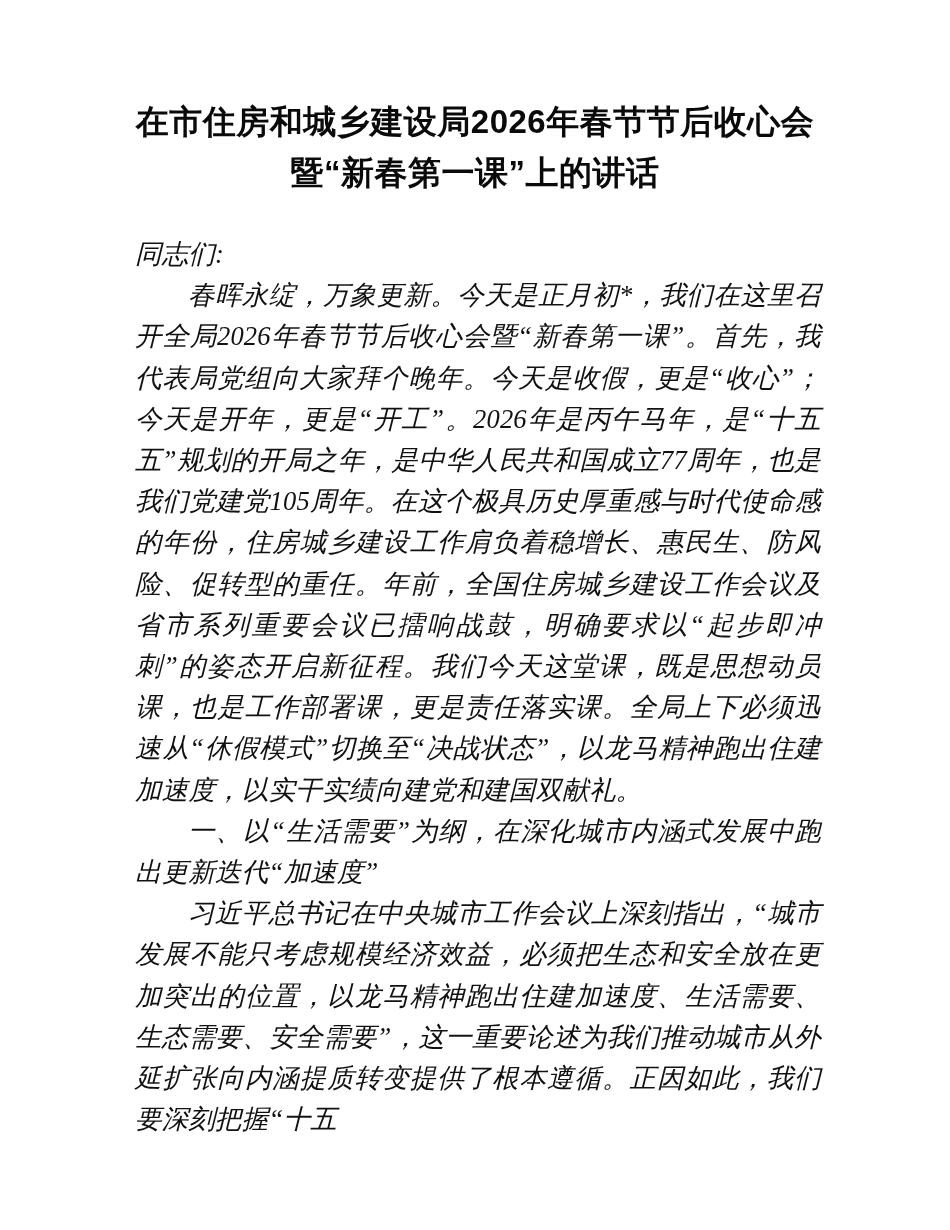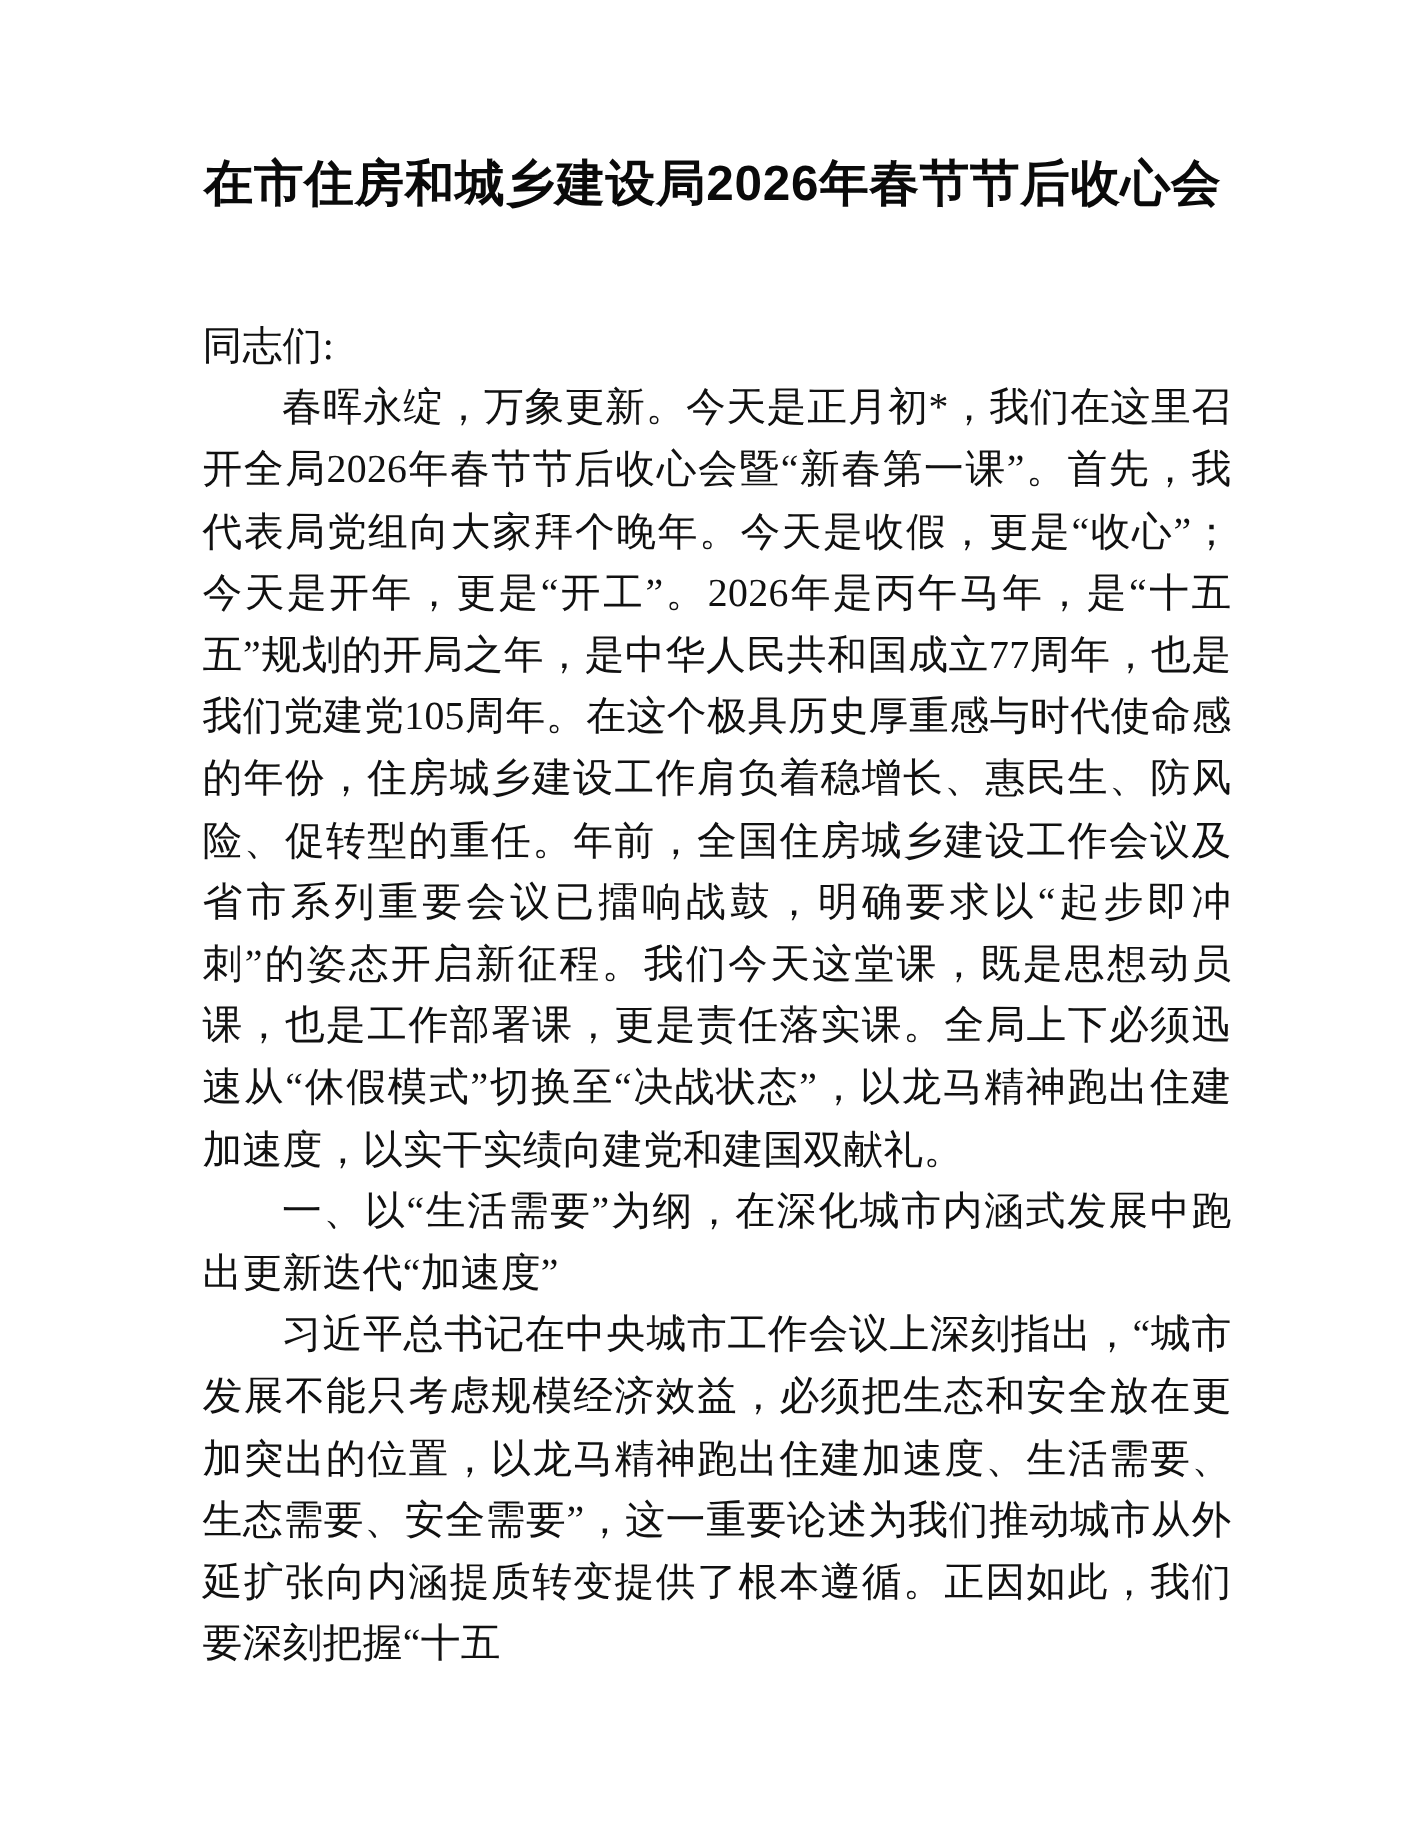--- a/index.html
+++ b/index.html
@@ -41,22 +41,23 @@
     color: #0a0a0a;
   }
   .doc-title .t-line {
     display: block;
     white-space: nowrap;
   }
 
   .body-block {
     position: absolute;
     left: 135px;
-    top: 210px;
+    top: 234px;
     width: 686px;
+    font-style: italic;
   }
 
   p.para {
     margin: 0;
     padding: 0;
     font-size: 26.5px;
     line-height: 41.2px;
     text-align: justify;
     text-justify: inter-ideograph;
     text-indent: 0;
@@ -75,20 +76,21 @@
     text-align: justify;
   }
 </style>
 </head>
 <body>
 
 <div class="page">
 
   <h1 class="doc-title">
     <span class="t-line">在市住房和城乡建设局2026年春节节后收心会</span>
+    <span class="t-line">暨“新春第一课”上的讲话</span>
   </h1>
 
   <div class="body-block">
     <p class="para salutation">同志们:</p>
     <p class="para indent">春晖永绽，万象更新。今天是正月初*，我们在这里召开全局2026年春节节后收心会暨“新春第一课”。首先，我代表局党组向大家拜个晚年。今天是收假，更是“收心”；今天是开年，更是“开工”。2026年是丙午马年，是“十五五”规划的开局之年，是中华人民共和国成立77周年，也是我们党建党105周年。在这个极具历史厚重感与时代使命感的年份，住房城乡建设工作肩负着稳增长、惠民生、防风险、促转型的重任。年前，全国住房城乡建设工作会议及省市系列重要会议已擂响战鼓，明确要求以“起步即冲刺”的姿态开启新征程。我们今天这堂课，既是思想动员课，也是工作部署课，更是责任落实课。全局上下必须迅速从“休假模式”切换至“决战状态”，以龙马精神跑出住建加速度，以实干实绩向建党和建国双献礼。</p>
     <p class="para indent">一、以“生活需要”为纲，在深化城市内涵式发展中跑出更新迭代“加速度”</p>
     <p class="para indent continues">习近平总书记在中央城市工作会议上深刻指出，“城市发展不能只考虑规模经济效益，必须把生态和安全放在更加突出的位置，以龙马精神跑出住建加速度、生活需要、生态需要、安全需要”，这一重要论述为我们推动城市从外延扩张向内涵提质转变提供了根本遵循。正因如此，我们要深刻把握“十五</p>
   </div>
 
 </div>

